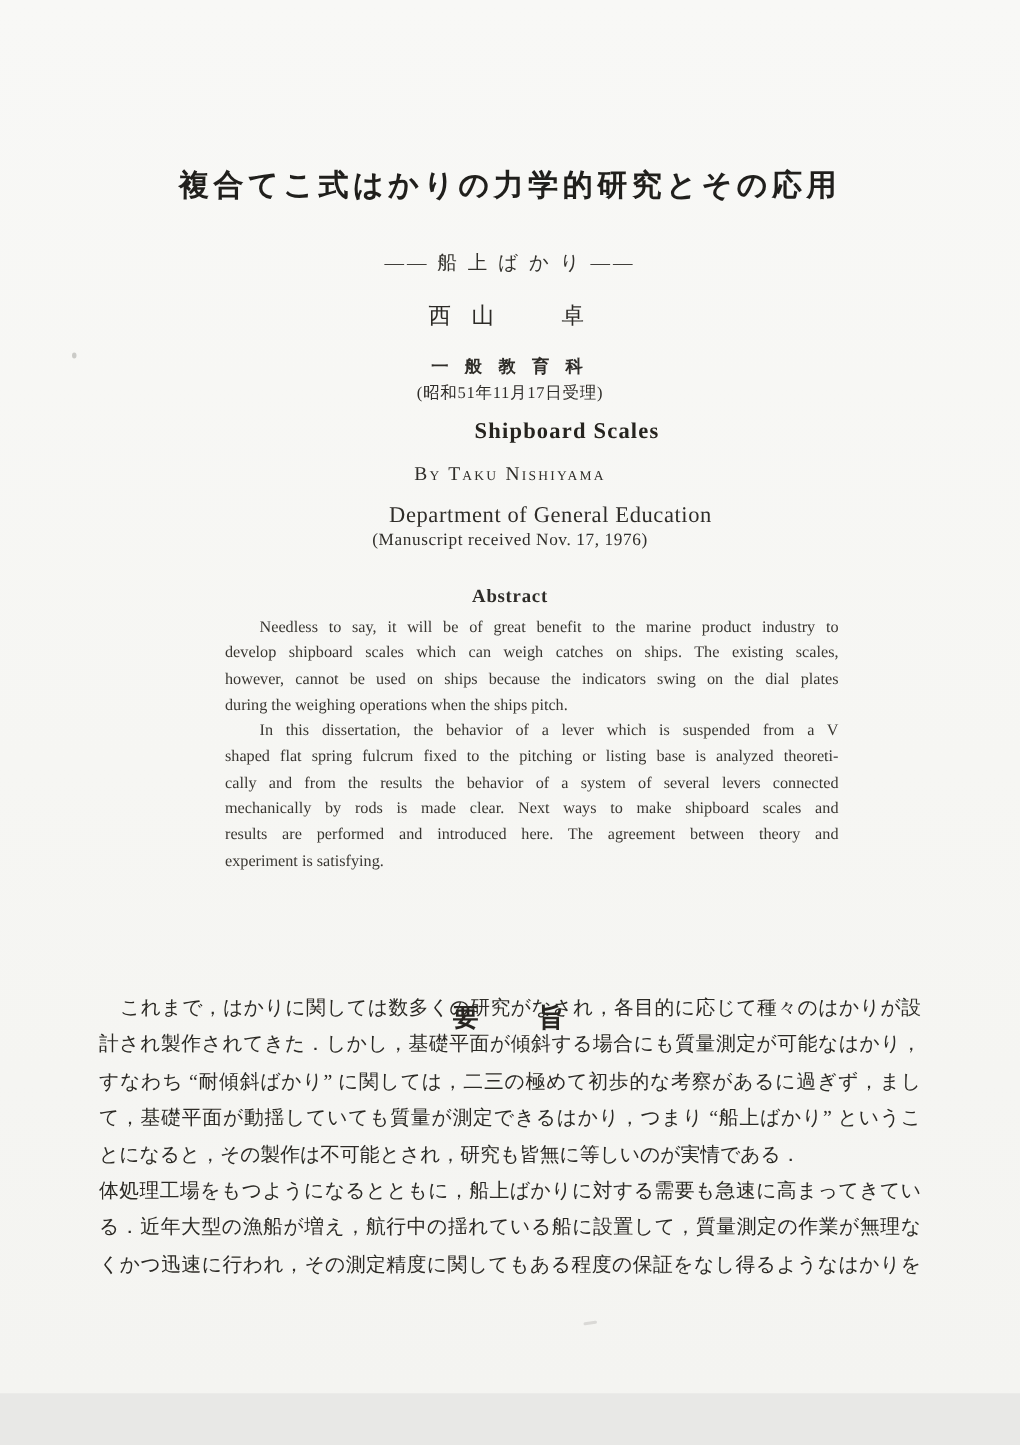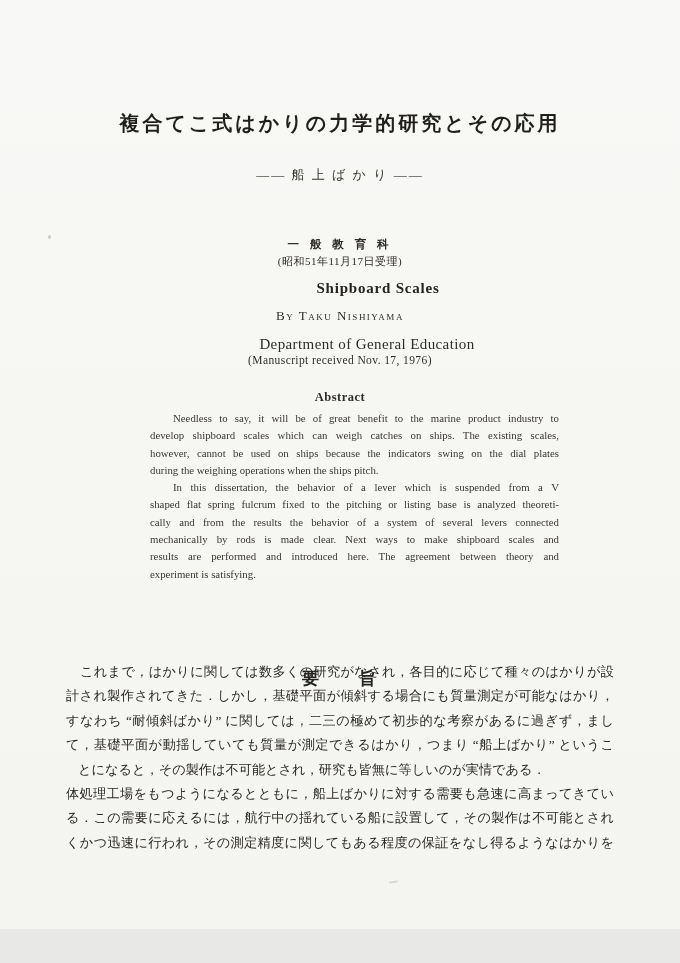--- a/index.html
+++ b/index.html
@@ -107,39 +107,40 @@
     left: 66px;
     width: 548px;
     font-size: 13.2px;
     line-height: 24.4px;
     color: #2c2a25;
   }
   .jln {
     text-align: justify;
     text-align-last: justify;
   }
-  .jln.last { text-align-last: left; margin-left: 12px; }
+  .jln.last { text-align-last: left; }
   .jln.indent { padding-left: 14px; }
 
   .speck {
     position: absolute;
     background: #a8a7a2;
     border-radius: 50%;
     opacity: 0.55;
   }
   .speck-1 { left: 48px; top: 235px; width: 3px; height: 4px; }
   .speck-2 { left: 389px; top: 881px; width: 9px; height: 2px; border-radius: 1px; opacity: 0.35; transform: rotate(-8deg); }
 </style>
 </head>
 <body>
 
 <div class="sheet">
 
   <div class="abs title-jp">複合てこ式はかりの力学的研究とその応用</div>
   <div class="abs subtitle-jp">—— 船 上 ば か り ——</div>
+  <div class="abs author-jp">西 山　　卓</div>
   <div class="abs dept-jp">一 般 教 育 科</div>
   <div class="abs received-jp">(昭和51年11月17日受理)</div>
   <div class="abs title-en">Shipboard Scales</div>
   <div class="abs byline-en">By Taku Nishiyama</div>
   <div class="abs dept-en">Department of General Education</div>
   <div class="abs received-en">(Manuscript received Nov. 17, 1976)</div>
 
   <div class="abs abstract-heading">Abstract</div>
 
   <div class="abstract-body">
@@ -157,20 +158,20 @@
 
   <div class="abs summary-heading">要　　旨</div>
 
   <div class="summary-body">
     <div class="jln indent">これまで，はかりに関しては数多くの研究がなされ，各目的に応じて種々のはかりが設</div>
     <div class="jln">計され製作されてきた．しかし，基礎平面が傾斜する場合にも質量測定が可能なはかり，</div>
     <div class="jln">すなわち “耐傾斜ばかり” に関しては，二三の極めて初歩的な考察があるに過ぎず，まし</div>
     <div class="jln">て，基礎平面が動揺していても質量が測定できるはかり，つまり “船上ばかり” というこ</div>
     <div class="jln last">とになると，その製作は不可能とされ，研究も皆無に等しいのが実情である．</div>
     <div class="jln">体処理工場をもつようになるとともに，船上ばかりに対する需要も急速に高まってきてい</div>
-    <div class="jln">る．この需要に応えるには，航行中の揺れている船に設置して，その製作は不可能とされ</div>
+    <div class="jln">る．近年大型の漁船が増え，航行中の揺れている船に設置して，質量測定の作業が無理な</div>
     <div class="jln">くかつ迅速に行われ，その測定精度に関してもある程度の保証をなし得るようなはかりを</div>
   </div>
 
   <div class="speck speck-1"></div>
   <div class="speck speck-2"></div>
 
 </div>
 
 </body></html>

